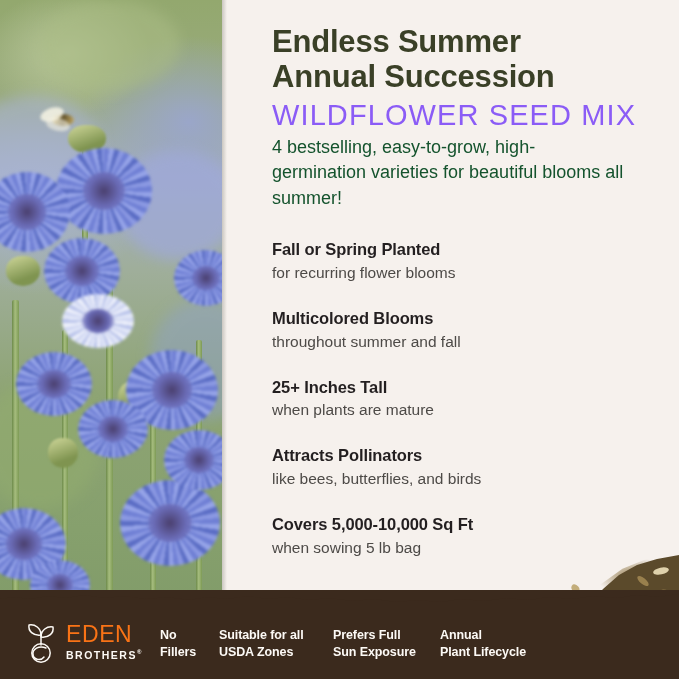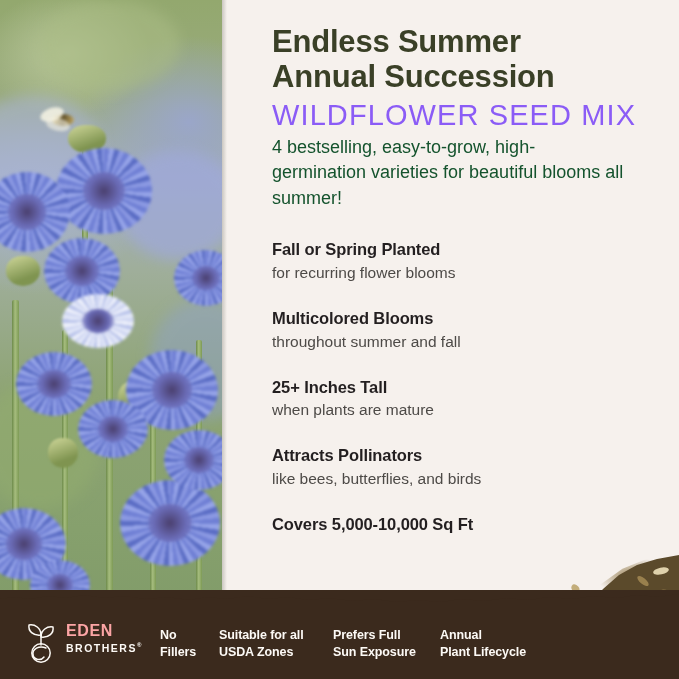--- a/index.html
+++ b/index.html
@@ -112,21 +112,21 @@
     background:#3b2a1d;
   }
   .footer-edge{
     position:absolute;left:0;top:-13px;width:679px;height:15px;
     background:#3b2a1d;
   }
   .logo{position:absolute;left:22px;top:18px;width:110px;height:44px;}
   .logo-mark{position:absolute;left:0;top:1px;width:38px;height:42px;}
   .logo-type{position:absolute;left:44px;top:2px;width:95px;}
   .logo-eden{
-    display:block;color:#fca5a5;font-size:16px;font-weight:700;
+    display:block;color:#f97316;font-size:23px;font-weight:400;
     letter-spacing:.6px;line-height:1;
   }
   .logo-brothers{
     display:block;color:#fdfaf6;font-size:10.5px;font-weight:700;
     letter-spacing:1.5px;line-height:1;margin-top:3px;position:relative;
   }
   .logo-reg{font-size:6px;vertical-align:super;letter-spacing:0;}
   .badges{position:absolute;left:160px;top:24px;width:500px;height:40px;}
   .badge{position:absolute;top:0;}
   .badge span{
@@ -207,20 +207,21 @@
       <li class="feature">
         <span class="f-head">25+ Inches Tall</span>
         <span class="f-sub">when plants are mature</span>
       </li>
       <li class="feature">
         <span class="f-head">Attracts Pollinators</span>
         <span class="f-sub">like bees, butterflies, and birds</span>
       </li>
       <li class="feature">
         <span class="f-head">Covers 5,000-10,000 Sq Ft</span>
+        <span class="f-sub">when sowing 5 lb bag</span>
       </li>
     </ul>
   </div>
 
   <div class="seed-pile">
     <div class="mound"></div>
     <svg viewBox="0 0 164 124" width="164" height="124" style="position:absolute;inset:0;">
       <defs>
         <clipPath id="pileclip">
           <polygon points="44,124 34,104 48,84 60,66 74,50 88,34 104,20 122,10 142,4 164,0 164,124"></polygon>

